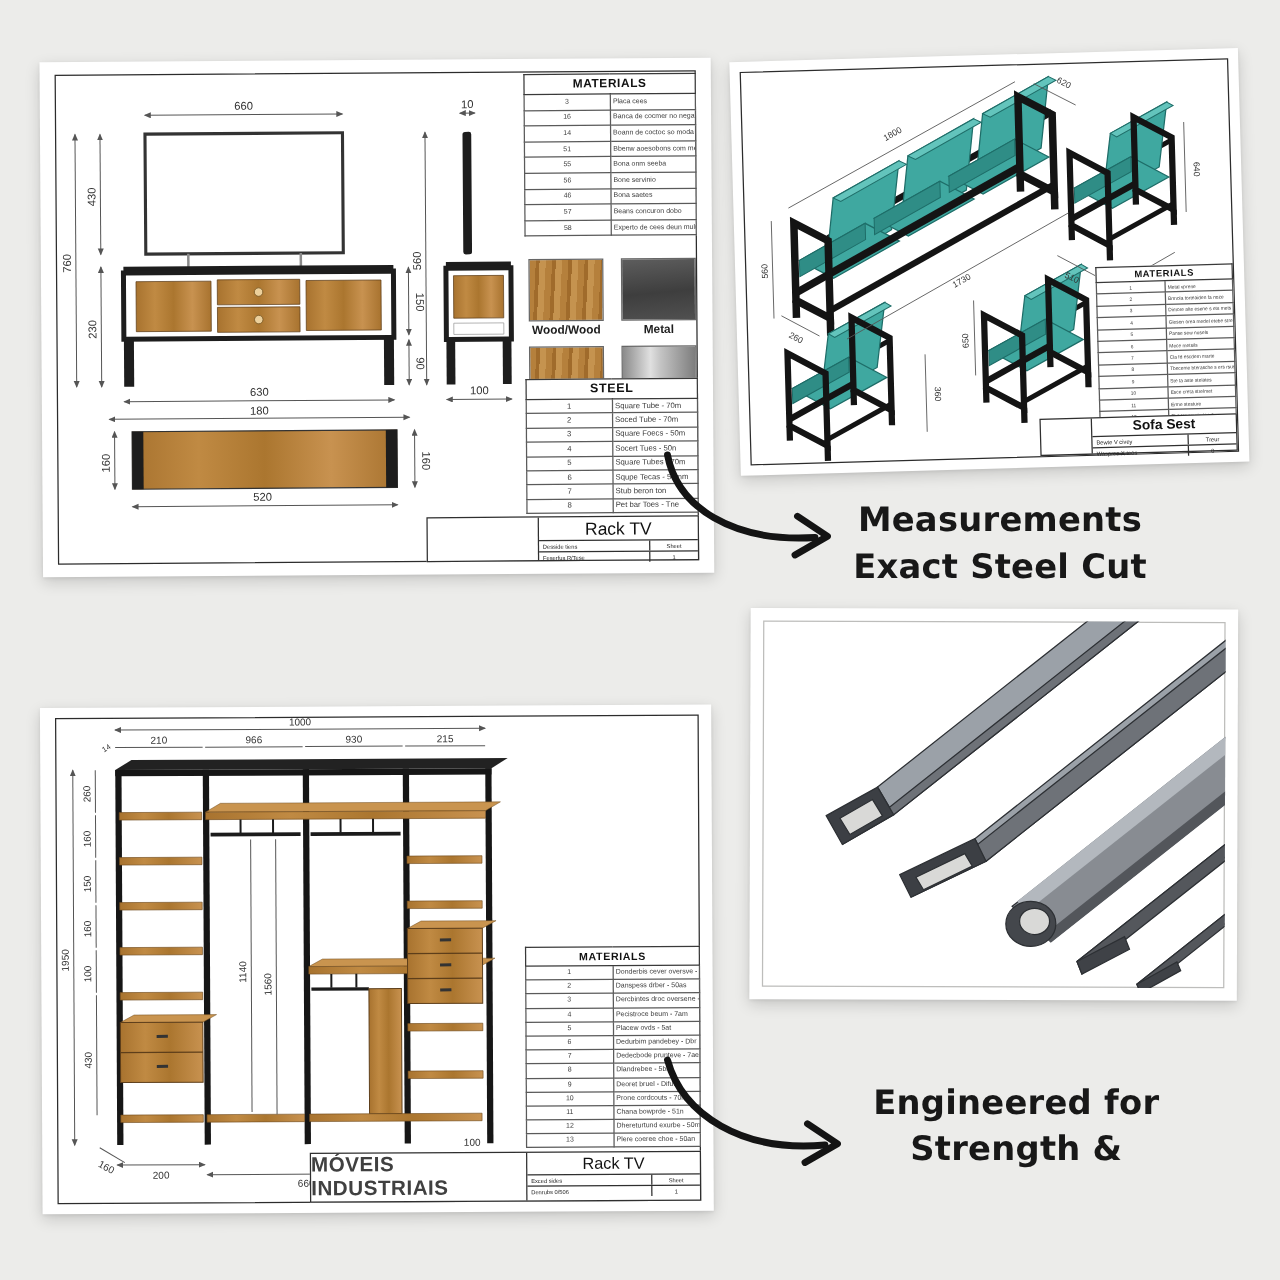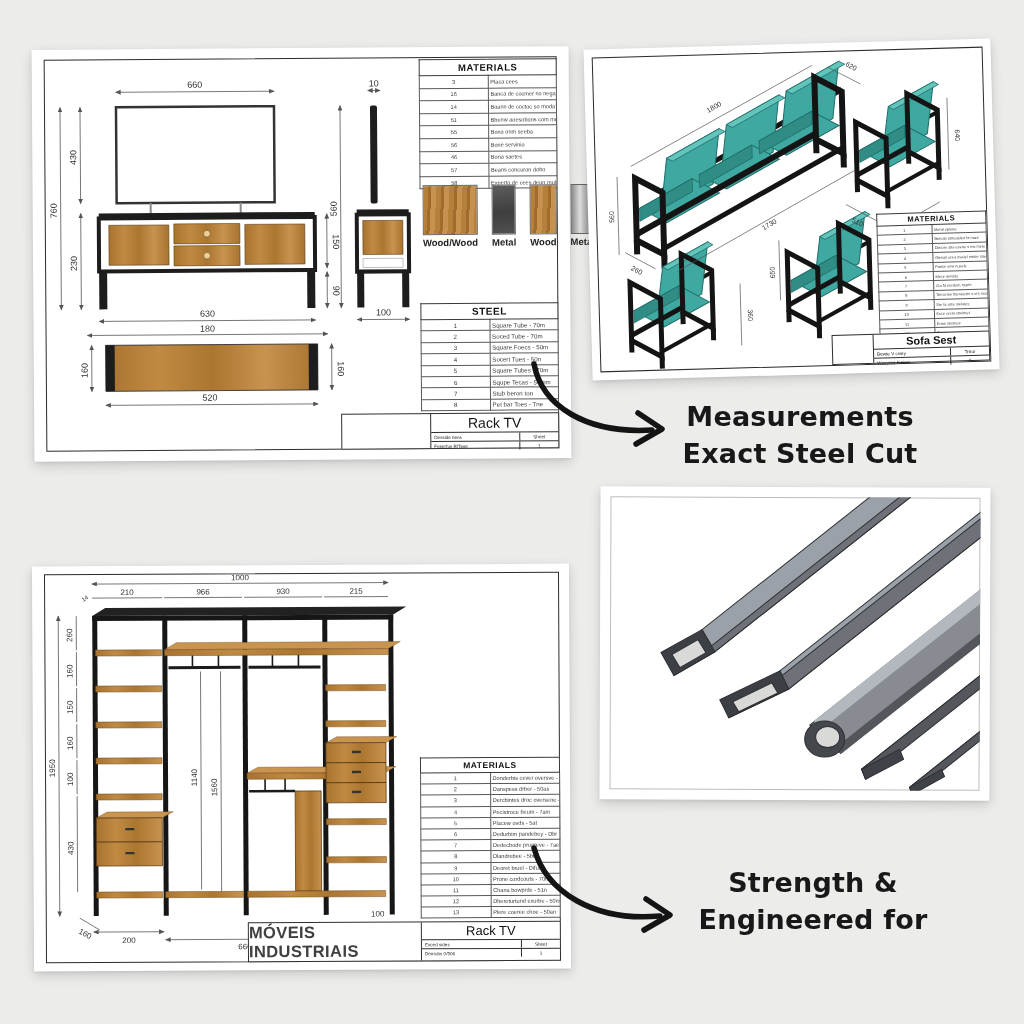--- a/index.html
+++ b/index.html
@@ -22,22 +22,22 @@
   .mtable td{border:1px solid #5a5a5a;color:#3c3c3c;padding:0 2px;white-space:nowrap;overflow:hidden;}
   .mt-a{left:387px;top:12px;width:138px;}   .mt-a th{font-size:9.5px;padding:2px 0;}
   .mt-a td{font-size:5.6px;height:11.6px;}  .mt-a td.no{width:15px;text-align:center;}
   .steel-t{left:387px;top:256px;width:138px;} .steel-t th{font-size:10px;padding:2px 0;text-align:center;}
   .steel-t td{font-size:6.2px;height:10.4px;} .steel-t td.no{width:13px;text-align:center;}
   .mt-b{left:288px;top:172px;width:110px;}  .mt-b th{font-size:7.5px;padding:1px 0;}
   .mt-b td{font-size:3.9px;height:8.4px;}   .mt-b td.no{width:9px;text-align:center;}
   .mt-d{left:387px;top:193px;width:140px;}  .mt-d th{font-size:8.5px;padding:2px 0;}
   .mt-d td{font-size:5.6px;height:10.2px;}  .mt-d td.no{width:14px;text-align:center;}
   
-  .swatches{position:absolute;left:390px;top:138px;width:134px;display:grid;
-            grid-template-columns:1fr 1fr 1fr 1fr;column-gap:14px;row-gap:7px;}
+  .swatches{position:absolute;left:390px;top:160px;width:134px;display:grid;
+            grid-template-columns:1fr 1fr;column-gap:14px;row-gap:7px;}
   .swatch-cell{text-align:center;}
   .swatch{width:100%;height:50px;border:1px solid #666;box-sizing:border-box;}
   .sw-wood{background:repeating-linear-gradient(93deg,#b5803c 0 5px,#a06b2b 5px 8px,#c5934f 8px 13px);}
   .sw-metal-dark{background:linear-gradient(175deg,#5d5d5d,#3e3e3e 55%,#505050);}
   .sw-metal-silver{background:linear-gradient(90deg,#8a8a8a,#e0e0e0 38%,#c4c4c4 52%,#7d7d7d);}
   .swatch-label{font-size:9.5px;color:#1e1e1e;margin-top:2px;font-weight:bold;}
   
   .tblock{position:absolute;display:flex;background:#fff;border:1.5px solid #2f2f2f;box-sizing:border-box;}
   .tb-left{border-right:1.5px solid #2f2f2f;}
   .tb-right{flex:1;display:flex;flex-direction:column;}
@@ -647,17 +647,17 @@
           </div>
       </div>
     </div>
   </section>
 
   <svg id="arrow2" class="arrow" width="175" height="100" viewBox="0 0 175 100">
     <path d="M16,8 C28,52 76,82 142,76" stroke="#141414" stroke-width="5.5" fill="none" stroke-linecap="round"></path>
     <path d="M128,59 L152,75 L126,90" stroke="#141414" stroke-width="5.5" fill="none" stroke-linecap="round" stroke-linejoin="round"></path>
   </svg>
   <div id="callout2" class="callout">
+    <div>Engineered for</div>
     <div>Strength &amp;</div>
-    <div>Engineered for</div>
   </div>
 
 </div>
 
 </body></html>

